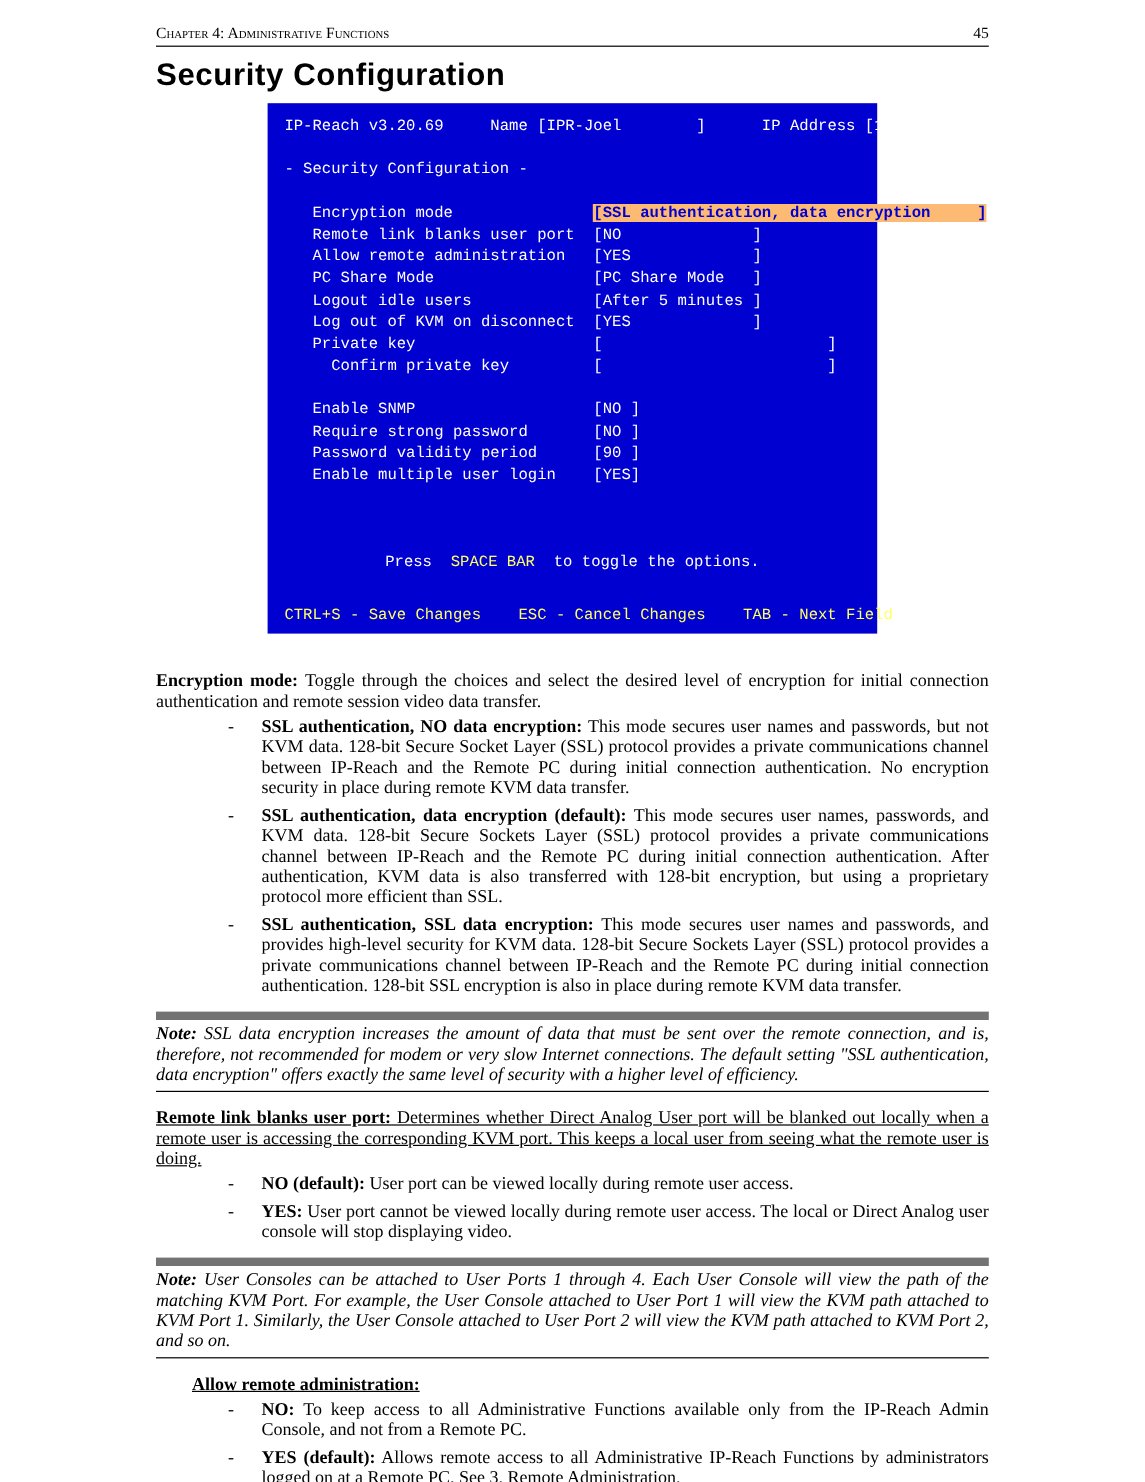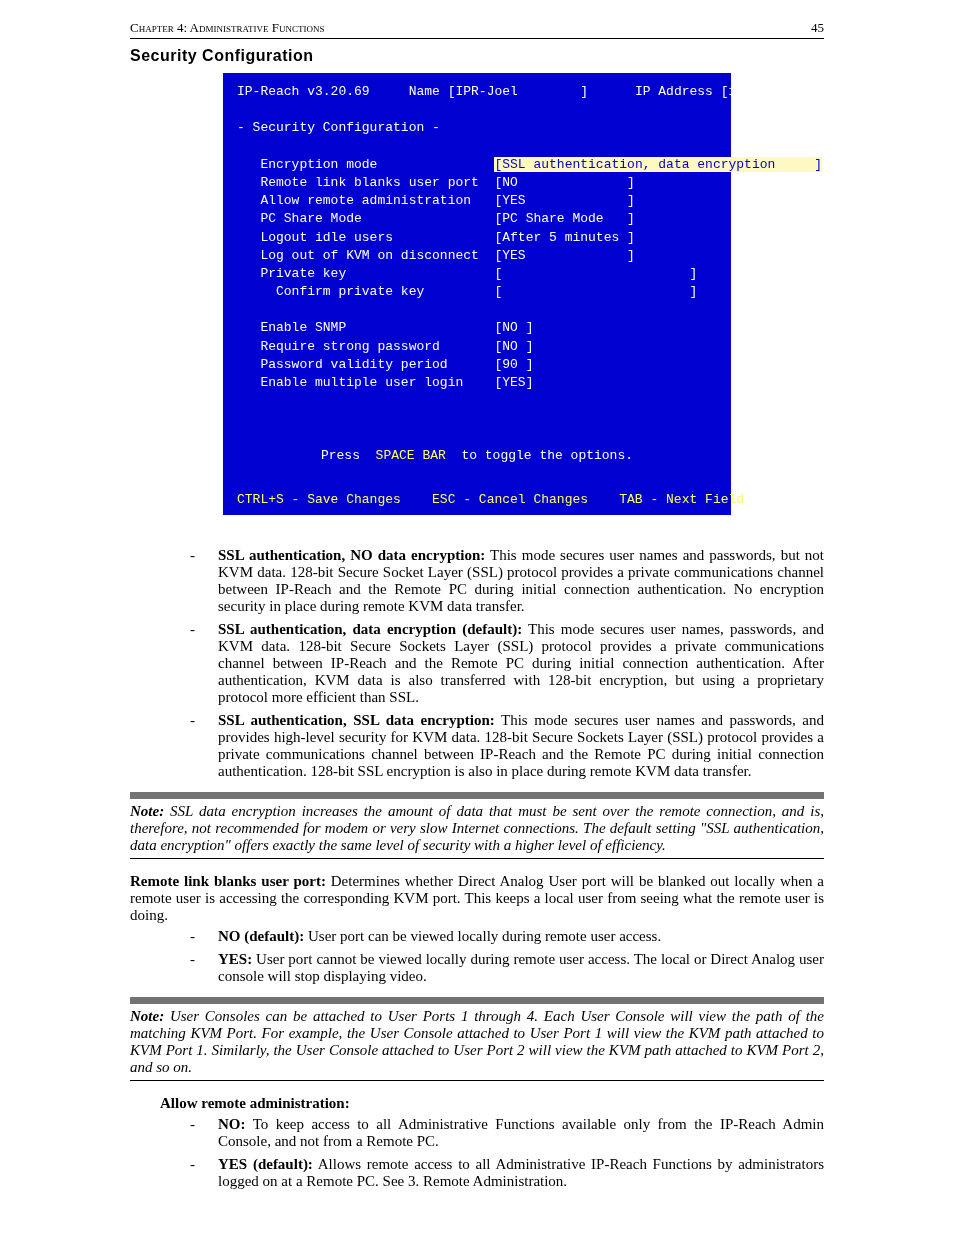--- a/index.html
+++ b/index.html
@@ -23,47 +23,48 @@
     display: flex;
     justify-content: space-between;
     font-size: 13px;
     font-variant: small-caps;
     border-bottom: 1px solid #000;
     padding-bottom: 2px;
     margin-bottom: 8px;
   }
   .section-title {
     font-family: Arial, Helvetica, sans-serif;
-    font-size: 16px;
+    font-size: 26px;
     font-weight: 900;
     margin: 4px 0 8px 0;
     letter-spacing: 0.5px;
   }
   .terminal {
     background: #0000d0;
     color: #fff;
     font-family: "Courier New", monospace;
     font-size: 13px;
     line-height: 1.4;
     padding: 10px 14px 6px 14px;
     margin: 0 auto 32px auto;
     width: 480px;
     white-space: pre;
   }
   .term-row { display:flex; }
-  .term-highlight { background:#fef9c3; color:#0000d0; }
+  .term-highlight { background:#fdba74; color:#0000d0;font-weight:bold; }
   .term-yellow { color: #ffff66; text-align: center; }
   .term-footer { color:#ffff66; margin-top:8px; }
   .body-text {
     text-align: justify;
     margin: 0 0 4px 0;
   }
   .body-text2 {
     text-align: justify;
     margin: 10px 0 4px 0;
+    text-decoration: underline;
   }
   ul.dash {
     list-style: none;
     padding-left: 60px;
     margin: 4px 0 10px 0;
   }
   ul.dash li {
     position: relative;
     text-align: justify;
     margin-bottom: 6px;
@@ -93,20 +94,23 @@
 
     <div class="header-row">
       <span>Chapter 4: Administrative Functions</span>
       <span>45</span>
     </div>
 
     <div class="section-title">Security Configuration</div>
 
     <div class="terminal" id="terminal"><div class="term-row"><span>IP-Reach v3.20.69     </span><span>Name [IPR-Joel        ]</span><span>      IP Address [192.168. 51.150 ]</span></div><div>&nbsp;</div><div>- Security Configuration -</div><div>&nbsp;</div><div>   Encryption mode               <span class="term-highlight">[SSL authentication, data encryption     ]</span></div><div>   Remote link blanks user port  [NO              ]</div><div>   Allow remote administration   [YES             ]</div><div>   PC Share Mode                 [PC Share Mode   ]</div><div>   Logout idle users             [After 5 minutes ]</div><div>   Log out of KVM on disconnect  [YES             ]</div><div>   Private key                   [                        ]</div><div>     Confirm private key         [                        ]</div><div>&nbsp;</div><div>   Enable SNMP                   [NO ]</div><div>   Require strong password       [NO ]</div><div>   Password validity period      [90 ]</div><div>   Enable multiple user login    [YES]</div><div>&nbsp;</div><div>&nbsp;</div><div>&nbsp;</div><div style="text-align:center;">Press  <span class="term-yellow">SPACE BAR</span>  to toggle the options.</div><div>&nbsp;</div><div class="term-footer">CTRL+S - Save Changes    ESC - Cancel Changes    TAB - Next Field</div></div>
 
+    <p class="body-text">
+      <b>Encryption mode:</b><span> Toggle through the choices and select the desired level of encryption for initial connection authentication and remote session video data transfer.</span>
+    </p>
     <ul class="dash" id="enc-list">
         <li><b>SSL authentication, NO data encryption:</b><span> This mode secures user names and passwords, but not KVM data. 128-bit Secure Socket Layer (SSL) protocol provides a private communications channel between IP-Reach and the Remote PC during initial connection authentication. No encryption security in place during remote KVM data transfer.</span></li>
         <li><b>SSL authentication, data encryption (default):</b><span> This mode secures user names, passwords, and KVM data. 128-bit Secure Sockets Layer (SSL) protocol provides a private communications channel between IP-Reach and the Remote PC during initial connection authentication. After authentication, KVM data is also transferred with 128-bit encryption, but using a proprietary protocol more efficient than SSL.</span></li>
         <li><b>SSL authentication, SSL data encryption:</b><span> This mode secures user names and passwords, and provides high-level security for KVM data. 128-bit Secure Sockets Layer (SSL) protocol provides a private communications channel between IP-Reach and the Remote PC during initial connection authentication. 128-bit SSL encryption is also in place during remote KVM data transfer.</span></li>
       </ul>
 
     <div class="note-box">
       <b>Note:</b><span> SSL data encryption increases the amount of data that must be sent over the remote connection, and is, therefore, not recommended for modem or very slow Internet connections. The default setting "SSL authentication, data encryption" offers exactly the same level of security with a higher level of efficiency.</span>
     </div>
 

